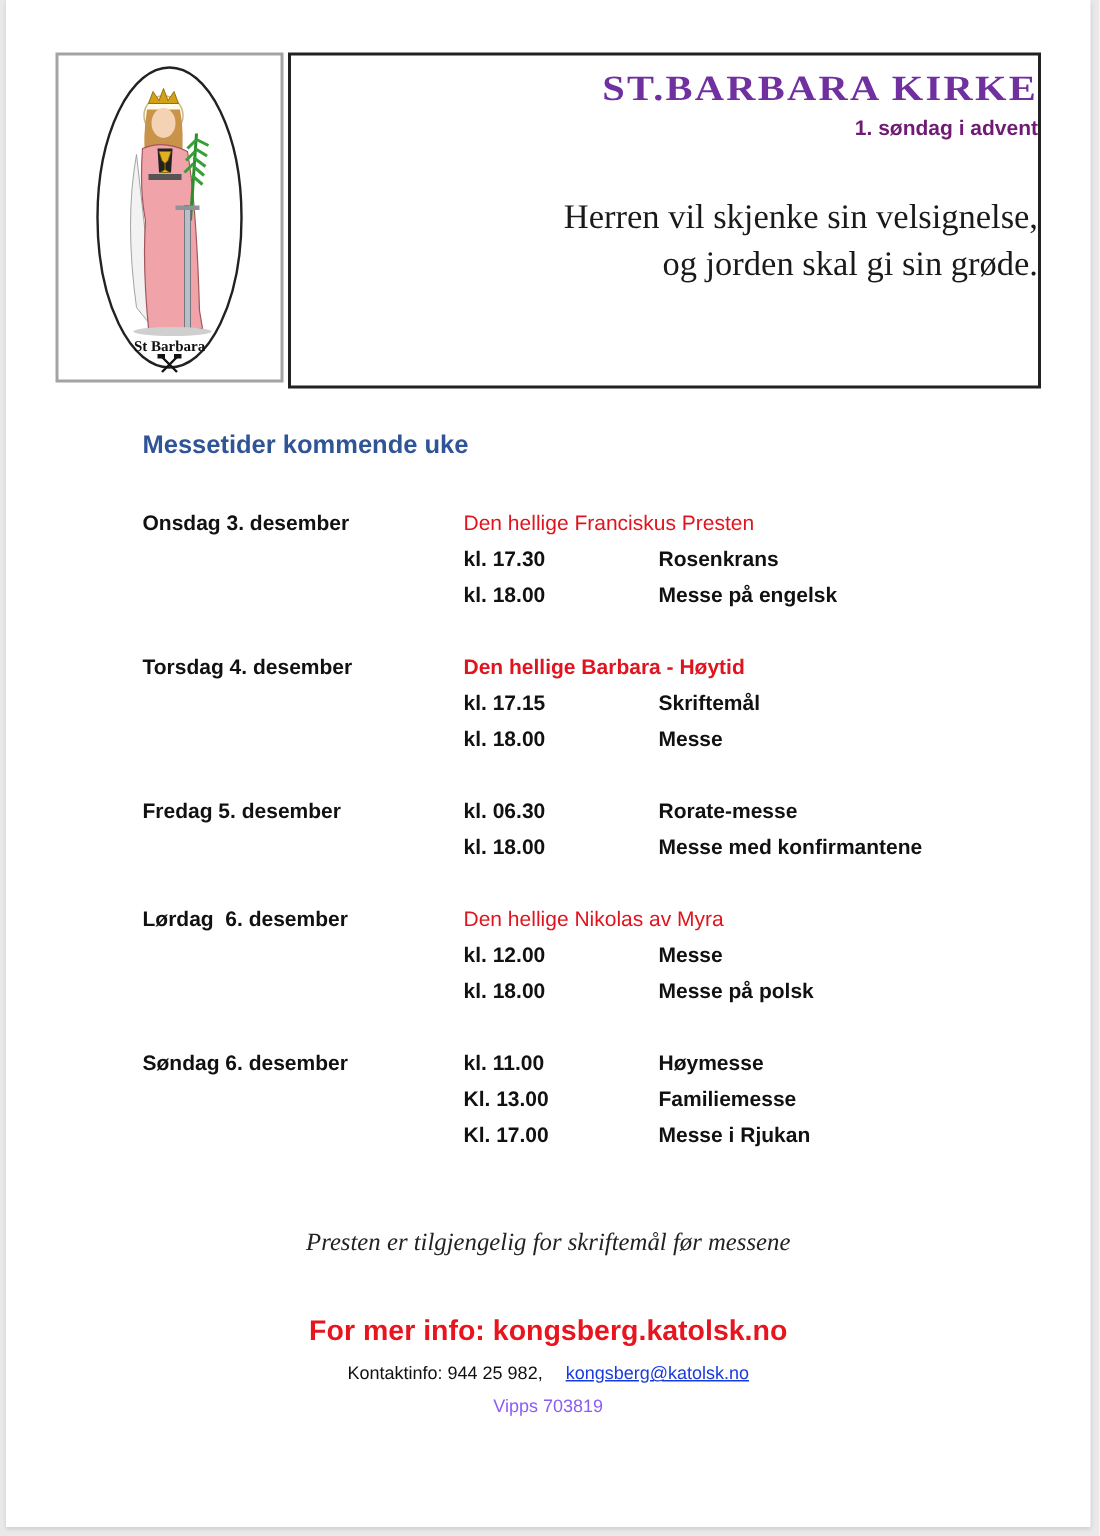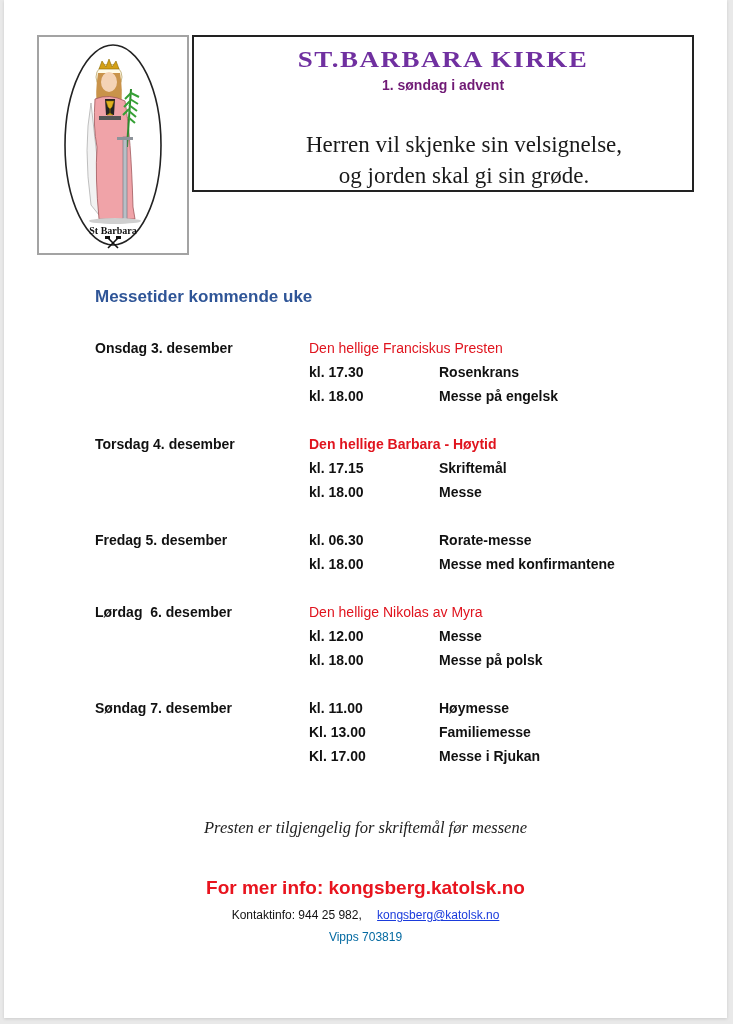--- a/index.html
+++ b/index.html
@@ -10,22 +10,22 @@
   .page {
     position: absolute; left: 4px; top: 0; width: 723px; height: 1018px; background: #ffffff;
     box-shadow: 0 1px 3px rgba(0,0,0,0.12);
   }
   .logo-box {
     position: absolute; left: 33px; top: 35px; width: 152px; height: 220px;
     border: 2px solid #a3a3a3; box-sizing: border-box; background: #fff;
   }
   .logo-box svg { position: absolute; left: 0; top: 0; }
   .title-box {
-    position: absolute; left: 188px; top: 35px; width: 502px; height: 157px;
-    border: 2px solid #222; box-sizing: border-box; background: #fff; text-align: center;
+    position: absolute; left: 188px; top: 35px; width: 502px; height: 224px;
+    border: 2px solid #222; box-sizing: border-box; background: #fff; text-align: right;
   }
   .church-name {
     position: absolute; left: 0; right: 0; top: 7px;
     font-family: "Liberation Serif", serif; font-weight: bold; font-size: 27px; color: #7030a0;
     letter-spacing: 1.5px; transform: scaleY(0.88);
   }
   .sunday {
     position: absolute; left: 0; right: 0; top: 40px;
     font-family: "Liberation Sans", sans-serif; font-weight: bold; font-size: 14px; color: #701a75;
   }
@@ -51,21 +51,21 @@
   }
   .more-info {
     position: absolute; left: 0; right: 0; top: 877px; text-align: center;
     font-weight: bold; font-size: 19px; color: #e8141e;
   }
   .contact {
     position: absolute; left: 0; right: 0; top: 908px; text-align: center; font-size: 12px; color: #111;
   }
   .contact a { color: #1a3bdc; text-decoration: underline; padding-left: 12px; }
   .vipps {
-    position: absolute; left: 0; right: 0; top: 930px; text-align: center; font-size: 12px; color: #0369a1;
+    position: absolute; left: 0; right: 0; top: 930px; text-align: center; font-size: 12px; color: #8b5cf6;
   }
 </style>
 </head>
 <body>
 
 <div class="page">
 
   <div class="logo-box">
     <svg width="148" height="216" viewBox="0 0 148 216">
       <ellipse cx="74" cy="108" rx="48" ry="100" fill="#fff" stroke="#222" stroke-width="1.6"></ellipse>
@@ -171,21 +171,21 @@
         <span class="event">Messe</span>
       </div>
       <div class="row">
         <span class="time">kl. 18.00</span>
         <span class="event">Messe på polsk</span>
       </div>
     </div>
 
     <div class="day-block">
       <div class="row">
-        <span class="day">Søndag 7. desember</span>
+        <span class="day">Søndag 6. desember</span>
         <span class="time">kl. 11.00</span>
         <span class="event">Høymesse</span>
       </div>
       <div class="row">
         <span class="time">Kl. 13.00</span>
         <span class="event">Familiemesse</span>
       </div>
       <div class="row">
         <span class="time">Kl. 17.00</span>
         <span class="event">Messe i Rjukan</span>

